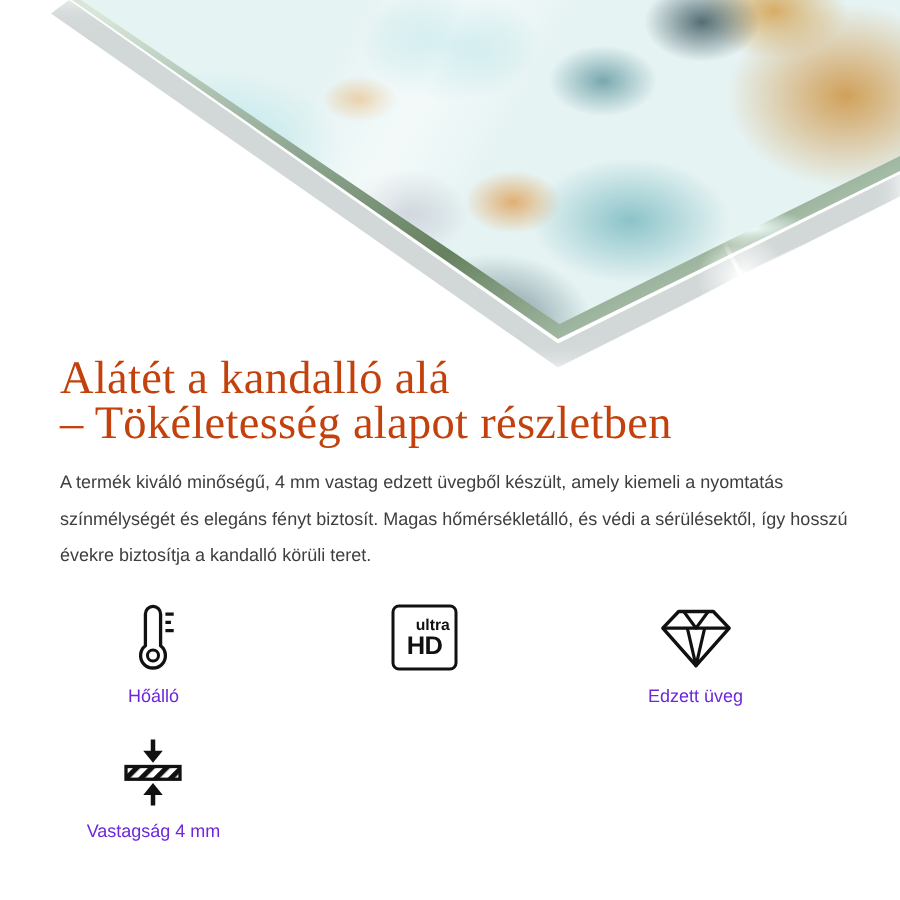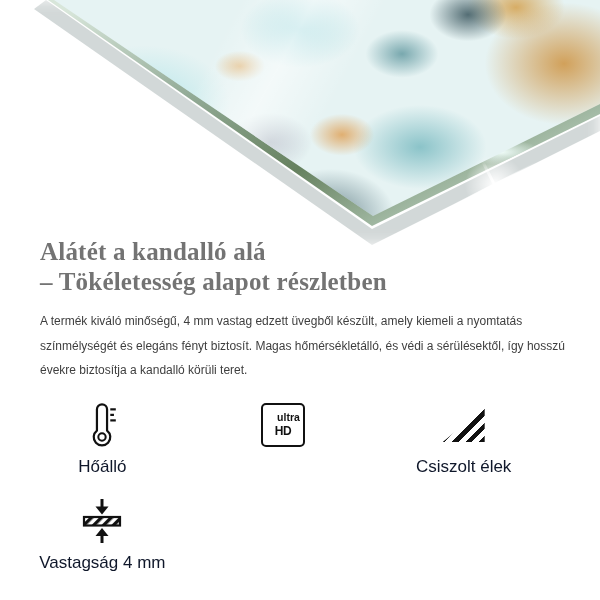--- a/index.html
+++ b/index.html
@@ -53,44 +53,44 @@
   }
   .sparkle .ray2{
     position:absolute;left:16px;top:42px;width:54px;height:2.5px;transform:rotate(63deg);
     background:linear-gradient(90deg, rgba(255,255,255,0), #ffffff 45%, #ffffff 55%, rgba(255,255,255,0));
   }
 
   
   .heading{
     position:absolute;left:40px;top:237px;
     font-family:"Liberation Serif", serif;
-    font-size:25px;line-height:29.5px;color:#737373;font-weight:700;
+    font-size:31px;line-height:29.5px;color:#c2410c;font-weight:400;
     letter-spacing:.2px;
   }
   .desc{
     position:absolute;left:40px;top:309px;width:530px;
     font-size:12px;line-height:24.5px;color:#3e3e3e;
   }
 
   
   .features{
     position:absolute;left:12px;top:402px;width:542px;
     display:grid;grid-template-columns:repeat(3,1fr);row-gap:21px;
   }
   .feature{display:flex;flex-direction:column;align-items:center;}
   .icon-box{height:46px;display:flex;align-items:center;justify-content:center;}
-  .feature-label{margin-top:9px;font-size:17px;color:#0f172a;white-space:nowrap;}
+  .feature-label{margin-top:9px;font-size:12px;color:#6d28d9;white-space:nowrap;}
 
   .uhd{
     width:40px;height:40px;border:2.4px solid #111;border-radius:5px;
     display:flex;flex-direction:column;align-items:center;justify-content:center;
     font-weight:700;color:#111;
   }
   .uhd .t1{font-size:10.5px;line-height:11px;padding-left:11px;}
-  .uhd .t2{font-size:12px;line-height:16px;letter-spacing:-.5px;}
+  .uhd .t2{font-size:17px;line-height:16px;letter-spacing:-.5px;}
 
   .stripes{
     width:42px;height:34px;
     clip-path:polygon(100% 0, 100% 100%, 0 100%);
     background:repeating-linear-gradient(315deg, #111 0 4.5px, rgba(0,0,0,0) 4.5px 9.5px);
   }
 
   svg{display:block;}
 </style>
 </head>
@@ -132,27 +132,32 @@
   <div class="feature">
     <div class="icon-box">
       <div class="uhd">
         <span class="t1">ultra</span>
         <span class="t2">HD</span>
       </div>
     </div>
   </div>
 
 
-
   <div class="feature">
     <div class="icon-box">
-      <div class="stripes"></div>
+      <svg width="50" height="43" viewBox="0 0 52 44" fill="none">
+        <path d="M3 15 L14 3.5 H38 L49 15 L26 41 Z" stroke="#111" stroke-width="2.4" stroke-linejoin="round"></path>
+        <path d="M3 15 H49" stroke="#111" stroke-width="2.2"></path>
+        <path d="M17.5 3.5 L26 15 L34.5 3.5" stroke="#111" stroke-width="2.2" stroke-linejoin="round"></path>
+        <path d="M20 15 L26 41 L32 15" stroke="#111" stroke-width="2.2" stroke-linejoin="round"></path>
+      </svg>
     </div>
-    <div class="feature-label">Csiszolt élek</div>
+    <div class="feature-label">Edzett üveg</div>
   </div>
+
 
   <div class="feature">
     <div class="icon-box">
       <svg width="46" height="46" viewBox="0 0 46 46" fill="none">
         <defs>
           <pattern id="hatch" width="7" height="7" patternUnits="userSpaceOnUse" patternTransform="rotate(45)">
             <rect width="3.4" height="7" fill="#111"></rect>
           </pattern>
         </defs>
         <line x1="23" y1="1" x2="23" y2="10" stroke="#111" stroke-width="3"></line>

